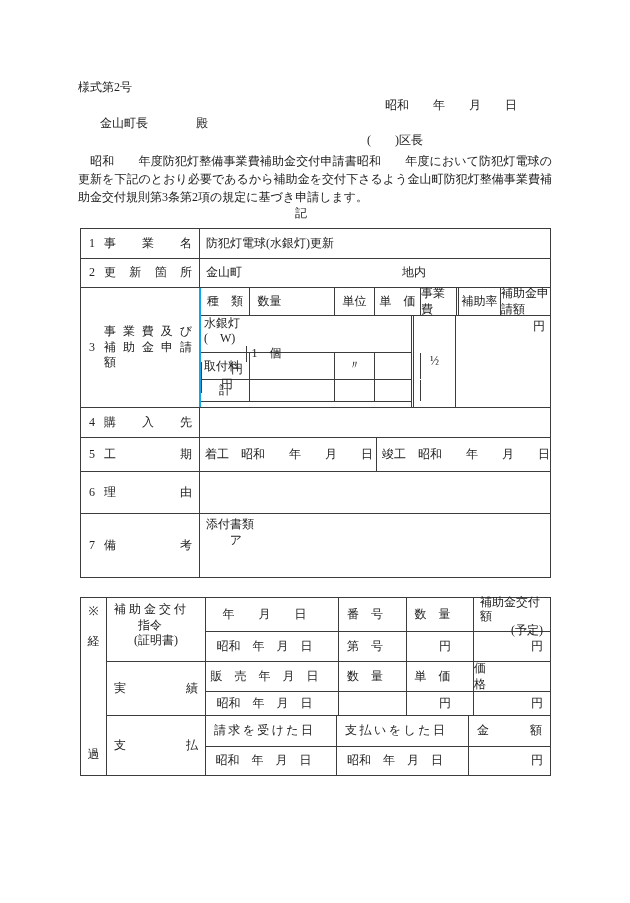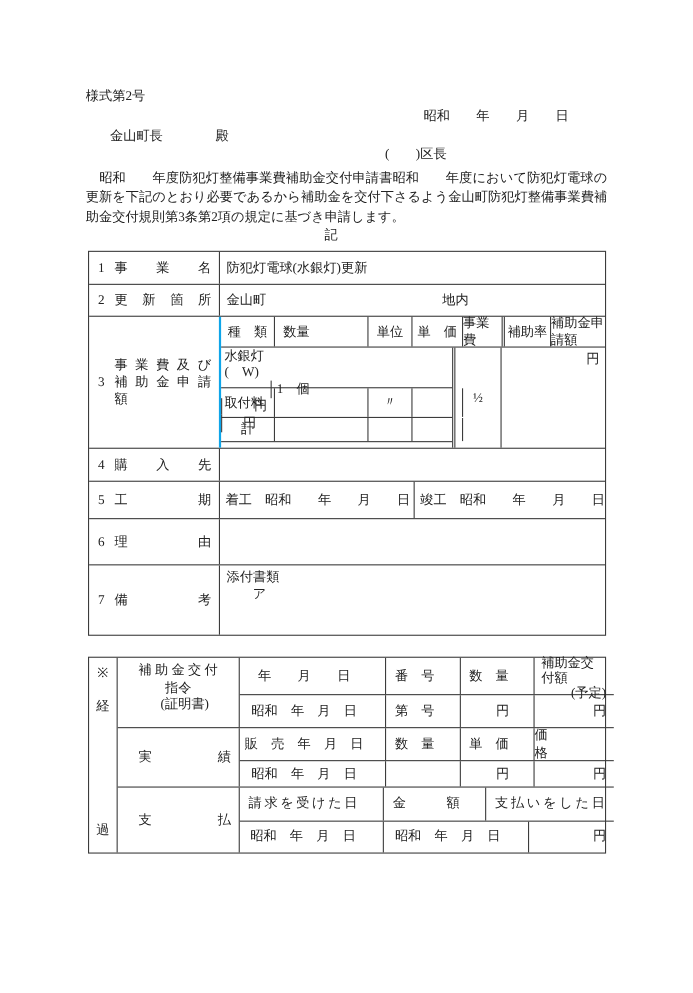--- a/index.html
+++ b/index.html
@@ -15,21 +15,21 @@
     line-height: 1.3;
     overflow: hidden;
   }
   .just { text-align: justify; text-align-last: justify; }
   .pre  { white-space: pre-line; text-align: center; }
 
   
   .form-no   { position:absolute; left:78px;  top:80px;  }
   .date-line { position:absolute; left:385px; top:98px;  }
   .addr-line { position:absolute; left:100px; top:116px; }
-  .appl-line { position:absolute; left:350px; top:133px; }
+  .appl-line { position:absolute; left:367px; top:133px; }
   .body-par  { position:absolute; left:78px;  top:152px; width:474px; line-height:18px; text-align:justify; }
   .ki        { position:absolute; left:78px;  top:206px; width:446px; text-align:center; }
 
   
   .tbl  { position:absolute; left:80px; width:471px; border:1px solid #3c3c3c; background:#fff; }
   .trow { display:flex; border-top:1px solid #3c3c3c; align-items:stretch; }
   .trow:first-child { border-top:0; }
 
   
   .t1 { top:228px; }
@@ -65,21 +65,21 @@
   .c5b { flex:1; border-left:1px solid #3c3c3c; display:flex; align-items:center; padding-left:5px; }
 
   
   .t2 { top:597px; display:flex; }
   .t2side { width:25px; flex:none; display:flex; flex-direction:column; align-items:center; }
   .side-a { margin-top:6px; } .side-b { margin-top:14px; }
   .side-c { margin-top:auto; margin-bottom:12px; }
   .t2main { flex:1; border-left:1px solid #3c3c3c; }
   .blk { display:flex; border-top:1px solid #3c3c3c; align-items:stretch; }
   .blk:first-child { border-top:0; }
-  .blabel { width:98px; flex:none; display:flex; align-items:center; padding:0 7px;margin-left:12px; }
+  .blabel { width:98px; flex:none; display:flex; align-items:center; padding:0 7px; }
   .blabel-top { align-items:flex-start; padding-top:4px; }
   .bgrid { flex:1; border-left:1px solid #3c3c3c; }
   .brow { display:flex; border-top:1px solid #3c3c3c;gap:15px; }
   .brow:first-child { border-top:0; }
   .bc { display:flex; align-items:center; justify-content:center; border-left:1px solid #3c3c3c; }
   .brow > .bc:first-child { border-left:0; }
   .ca{width:117px;flex:none;} .cb{width:53px;flex:none;} .cc{width:52px;flex:none;} .cd{flex:1;}
   .ca3{width:115px;flex:none;} .cb3{width:117px;flex:none;} .cc3{flex:1;}
   .bh33{height:33px;} .bh30{height:30px;} .bh29{height:29px;} .bh24{height:24px;}
   .bc-right { justify-content:flex-end; padding-right:7px; }
@@ -261,25 +261,25 @@
 
       <div class="blk">
         <div class="blabel">
           <span class="flexfill just">支払</span>
         </div>
         <div class="bgrid">
           <div class="brow bh30">
             <div class="bc ca3">
               <span class="flexfill just pad8">請求を受けた日</span>
             </div>
+            <div class="bc cb3">
+              <span class="flexfill just pad8">支払いをした日</span>
+            </div>
             <div class="bc cc3">
               <span class="flexfill just pad8">金　額</span>
-            </div>
-            <div class="bc cb3">
-              <span class="flexfill just pad8">支払いをした日</span>
             </div>
           </div>
           <div class="brow bh29">
             <div class="bc ca3">昭和　年　月　日</div>
             <div class="bc cb3">昭和　年　月　日</div>
             <div class="bc cc3 bc-right">円</div>
           </div>
         </div>
       </div>
 

